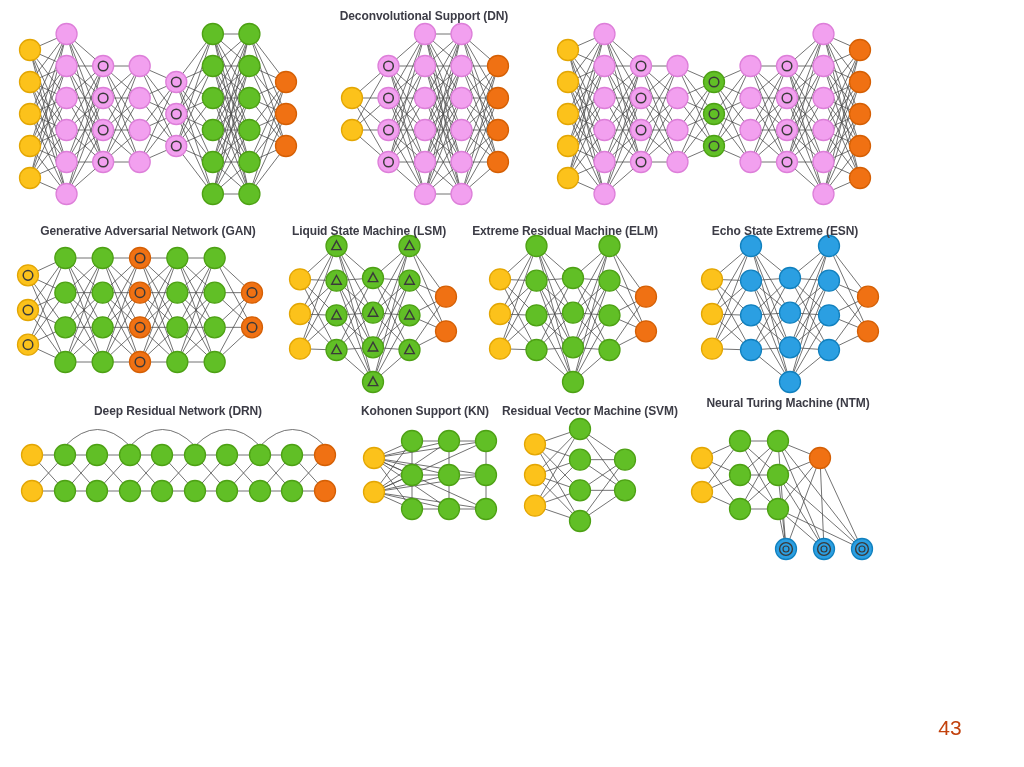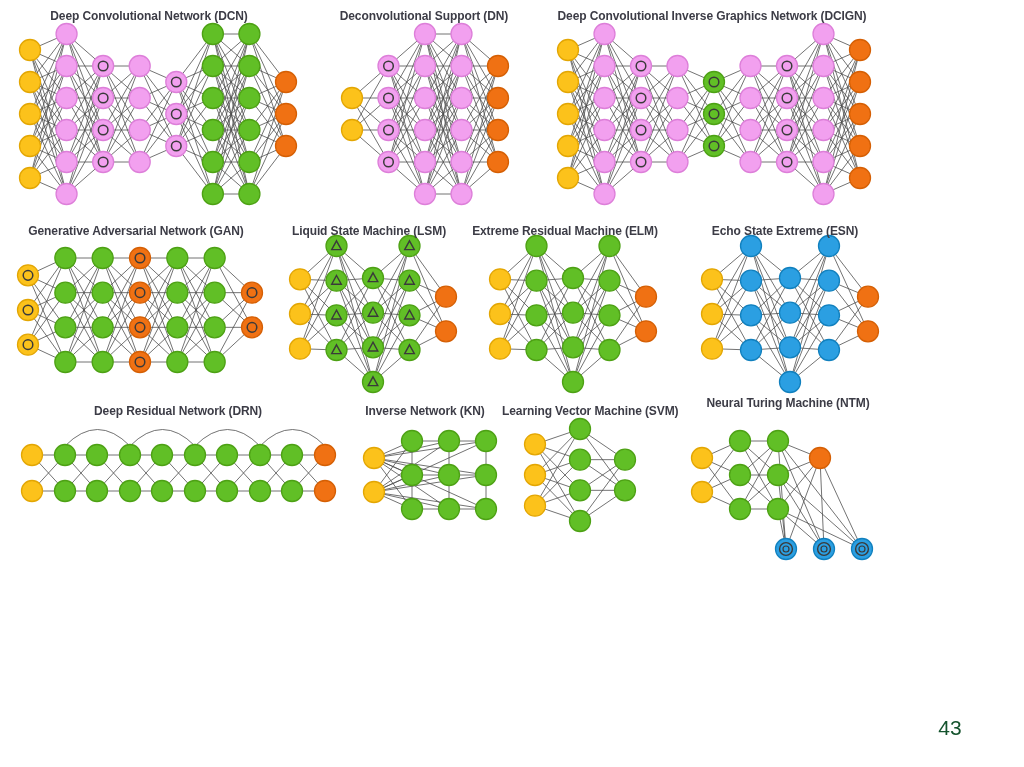--- a/index.html
+++ b/index.html
@@ -11,21 +11,21 @@
     position:absolute;
     font-size:12px;
     font-weight:600;
     color:var(--title-color,#3c3c46);
     text-align:center;
     letter-spacing:-0.1px;
     white-space:nowrap;
   }
   #page-number{
     position:absolute;left:926px;top:716px;width:48px;
-    font-size:21px;color:#14532d;text-align:center;
+    font-size:21px;color:#c2410c;text-align:center;
   }
   svg .edge{stroke:var(--edge-color,#4b4b4b);stroke-width:1;opacity:.78;fill:none}
 </style>
 </head>
 <body>
 
 <div id="slide">
   <svg id="net-svg" width="1024" height="767">
       <g>
         <g>
@@ -1591,28 +1591,26 @@
           </g>
           <g>
             <circle cx="862" cy="549" r="10.5" fill="#2B9FE2" stroke="#1180BE" stroke-width="1.3"></circle>
             <circle cx="862" cy="549" r="6.4" fill="none" stroke="#3A3A3A" stroke-width="1.4"></circle>
             <circle cx="862" cy="549" r="3" fill="none" stroke="#3A3A3A" stroke-width="1.2"></circle>
           </g>
         </g>
       </g>
     </svg>
 
-  <div class="net-title" style="left:18px;top:9px;width:262px">Deep Convolutional Network (DCN)</div>
   <div class="net-title" style="left:324px;top:9px;width:200px">Deconvolutional Support (DN)</div>
-  <div class="net-title" style="left:542px;top:9px;width:340px">Deep Convolutional Inverse Graphics Network (DCIGN)</div>
 
-  <div class="net-title" style="left:16px;top:224px;width:240px">Generative Adversarial Network (GAN)</div>
+  <div class="net-title" style="left:28px;top:224px;width:240px">Generative Adversarial Network (GAN)</div>
   <div class="net-title" style="left:279px;top:224px;width:180px">Liquid State Machine (LSM)</div>
   <div class="net-title" style="left:465px;top:224px;width:200px">Extreme Residual Machine (ELM)</div>
   <div class="net-title" style="left:692px;top:224px;width:186px">Echo State Extreme (ESN)</div>
 
   <div class="net-title" style="left:78px;top:404px;width:200px">Deep Residual Network (DRN)</div>
-  <div class="net-title" style="left:355px;top:404px;width:140px">Inverse Network (KN)</div>
-  <div class="net-title" style="left:502px;top:404px;width:164px">Learning Vector Machine (SVM)</div>
+  <div class="net-title" style="left:355px;top:404px;width:140px">Kohonen Support (KN)</div>
+  <div class="net-title" style="left:502px;top:404px;width:164px">Residual Vector Machine (SVM)</div>
   <div class="net-title" style="left:697px;top:396px;width:182px">Neural Turing Machine (NTM)</div>
 
   <div id="page-number">43</div>
 </div>
 
 </body></html>

